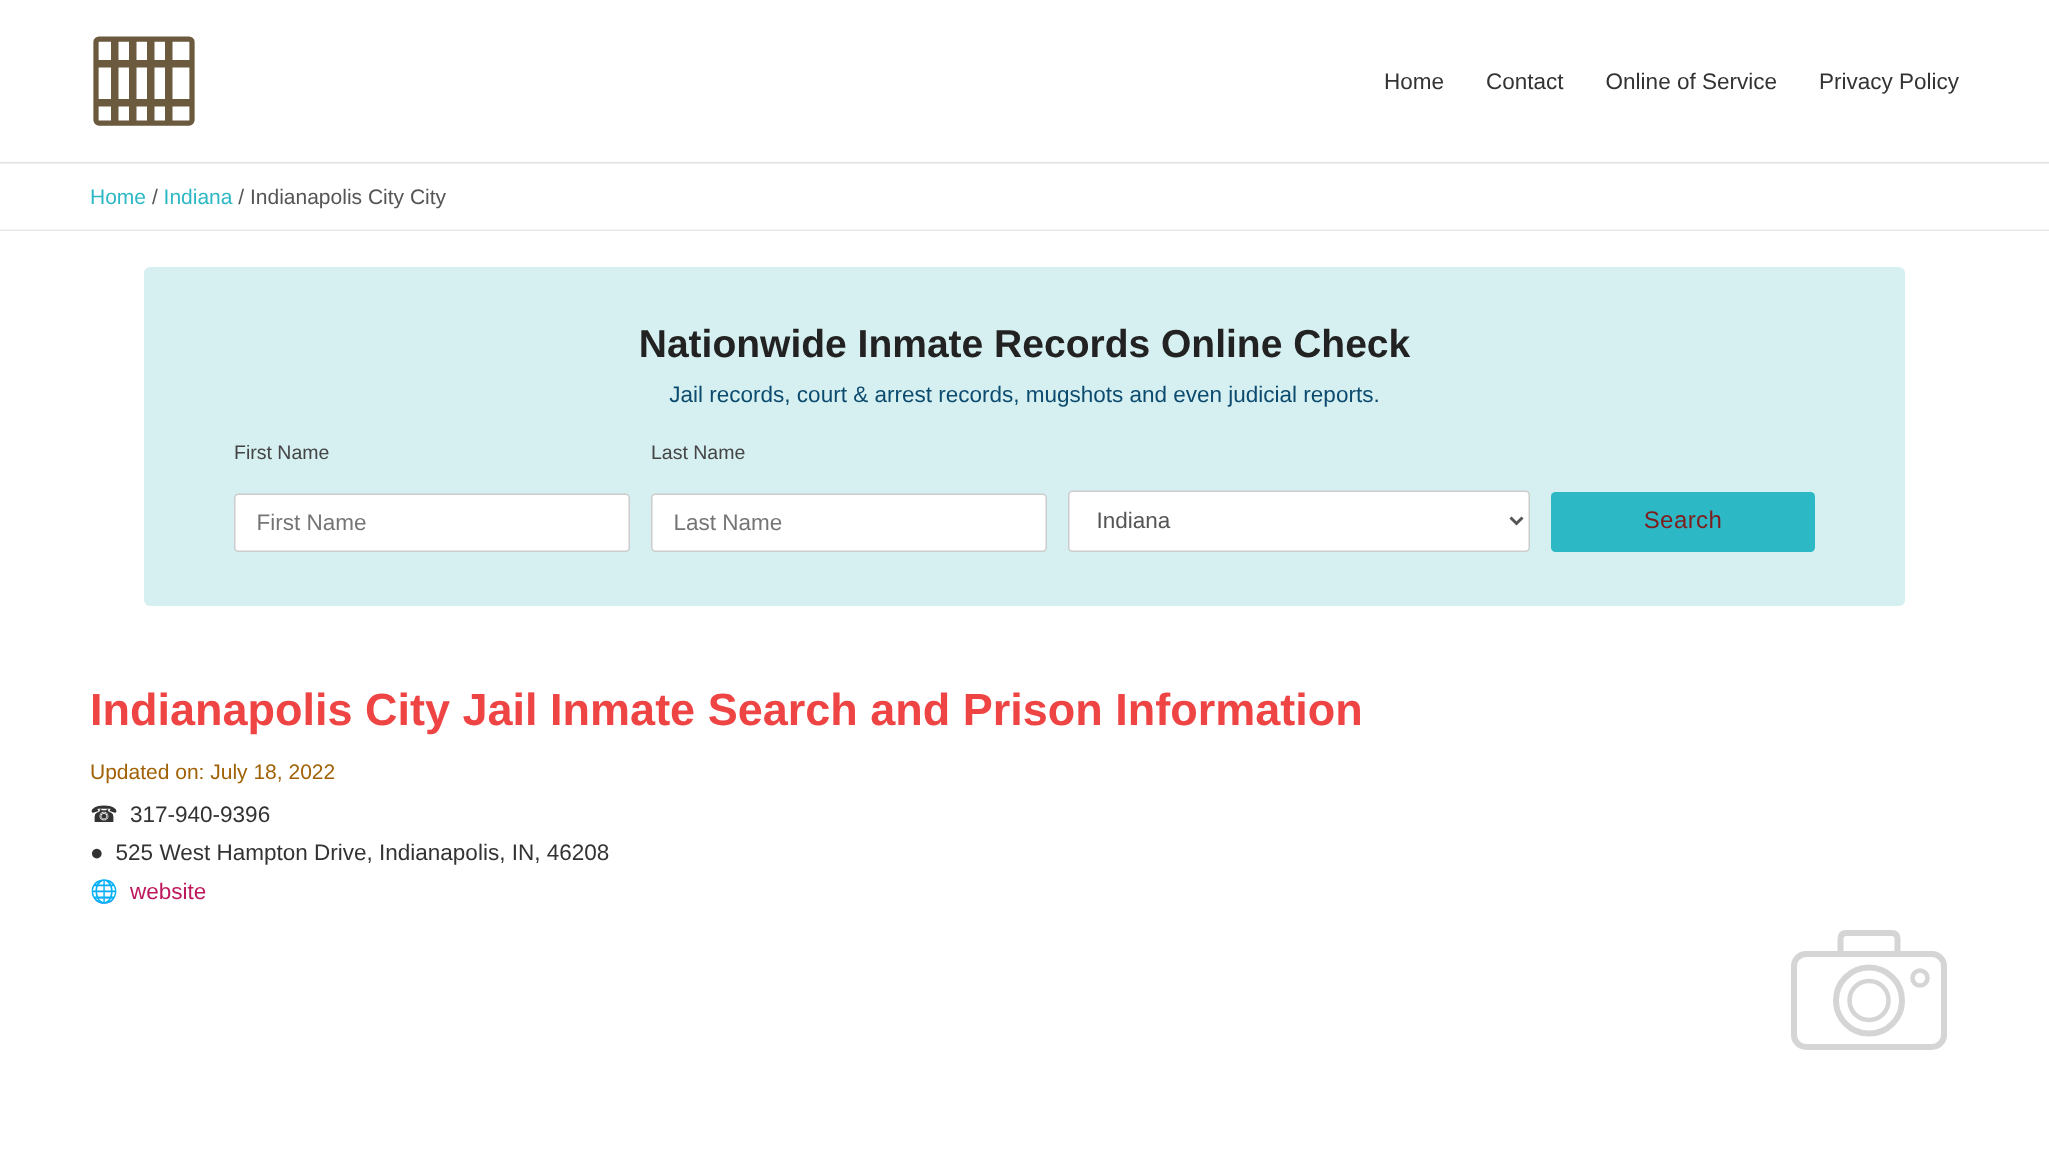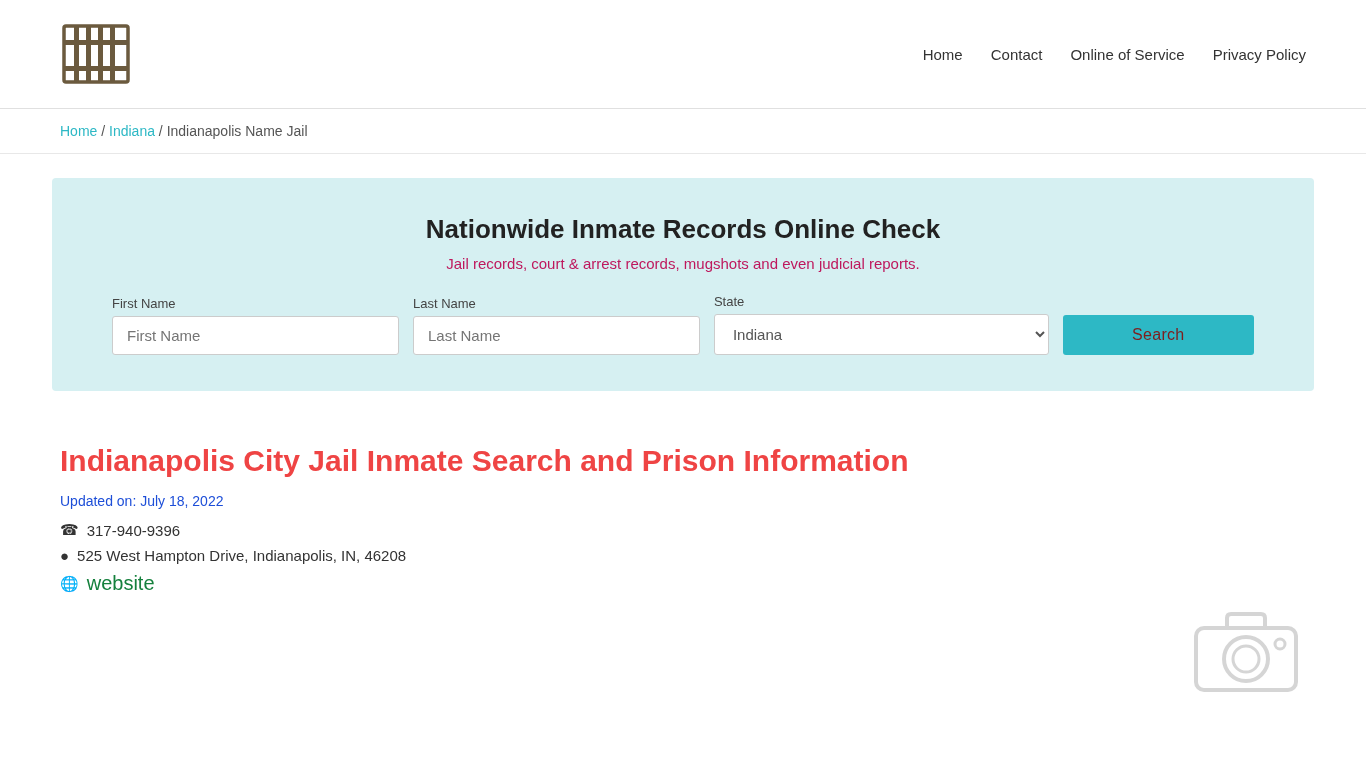--- a/index.html
+++ b/index.html
@@ -38,45 +38,45 @@
     .breadcrumb a {
       color: #2db8c5;
       text-decoration: none;
     }
     .breadcrumb span { color: #555; }
 
     
     .search-banner {
       background: #d6f0f2;
       padding: 36px 60px 36px 60px;
-      margin: 24px 52px;
+      margin: 24px 96px;
       border-radius: 4px;
     }
     .search-banner h2 {
       text-align: center;
       font-size: 26px;
       font-weight: bold;
       color: #222;
       margin-bottom: 10px;
     }
     .search-banner p {
       text-align: center;
-      color: #be185d;
+      color: #0c4a6e;
       font-size: 15px;
       margin-bottom: 22px;
     }
     .search-form {
       display: flex;
       gap: 14px;
       align-items: flex-end;
     }
     .form-group {
       display: flex;
       flex-direction: column;
-      gap: 5px;
+      gap: 20px;
     }
     .form-group label {
       font-size: 13px;
       color: #444;
     }
     .form-group input, .form-group select {
       padding: 10px 14px;
       border: 1px solid #ccc;
       border-radius: 3px;
       font-size: 15px;
@@ -113,40 +113,40 @@
       padding: 28px 60px;
     }
     .page-title {
       font-size: 30px;
       font-weight: bold;
       color: #ef4444;
       margin-bottom: 14px;
       line-height: 1.2;
     }
     .updated-date {
-      color: #1d4ed8;
+      color: #a16207;
       font-size: 14px;
       margin-bottom: 12px;
     }
     .info-row {
       display: flex;
       align-items: center;
       gap: 8px;
       font-size: 15px;
       color: #333;
       margin-bottom: 8px;
     }
     .info-icon {
       font-size: 15px;
       color: #333;
     }
     .website-link {
-      color: #15803d;
+      color: #be185d;
       text-decoration: none;
-      font-size: 20px;
+      font-size: 15px;
     }
 
     
     .bottom-section {
       display: flex;
       justify-content: flex-end;
       padding: 0 60px 20px 60px;
       margin-top: -30px;
     }
     .camera-placeholder {
@@ -191,37 +191,36 @@
     <a href="#">Online of Service</a>
     <a href="#">Privacy Policy</a>
   </nav>
 </header>
 
 <div class="breadcrumb">
   <a href="#">Home</a>
   <span> / </span>
   <a href="#">Indiana</a>
   <span> / </span>
-  <span>Indianapolis Name Jail</span>
+  <span>Indianapolis City City</span>
 </div>
 
 <section class="search-banner">
   <h2>Nationwide Inmate Records Online Check</h2>
   <p>Jail records, court &amp; arrest records, mugshots and even judicial reports.</p>
   <div class="search-form">
     <div class="form-group first-name">
       <label>First Name</label>
       <input type="text" placeholder="First Name" style="">
     </div>
     <div class="form-group last-name">
       <label>Last Name</label>
       <input type="text" placeholder="Last Name" style="">
     </div>
     <div class="form-group state">
-      <label>State</label>
       <select>
         <option>Indiana</option>
         <option>Alabama</option>
         <option>Alaska</option>
         <option>Arizona</option>
         <option>California</option>
         <option>Florida</option>
         <option>New York</option>
         <option>Texas</option>
       </select>

